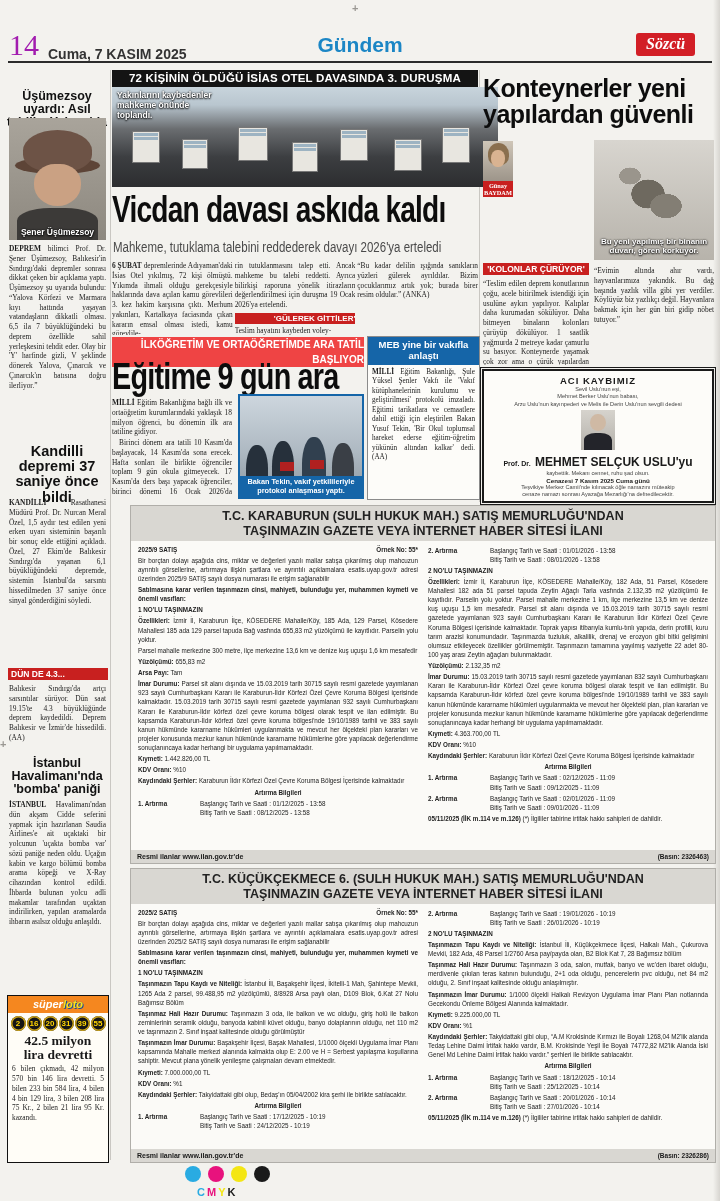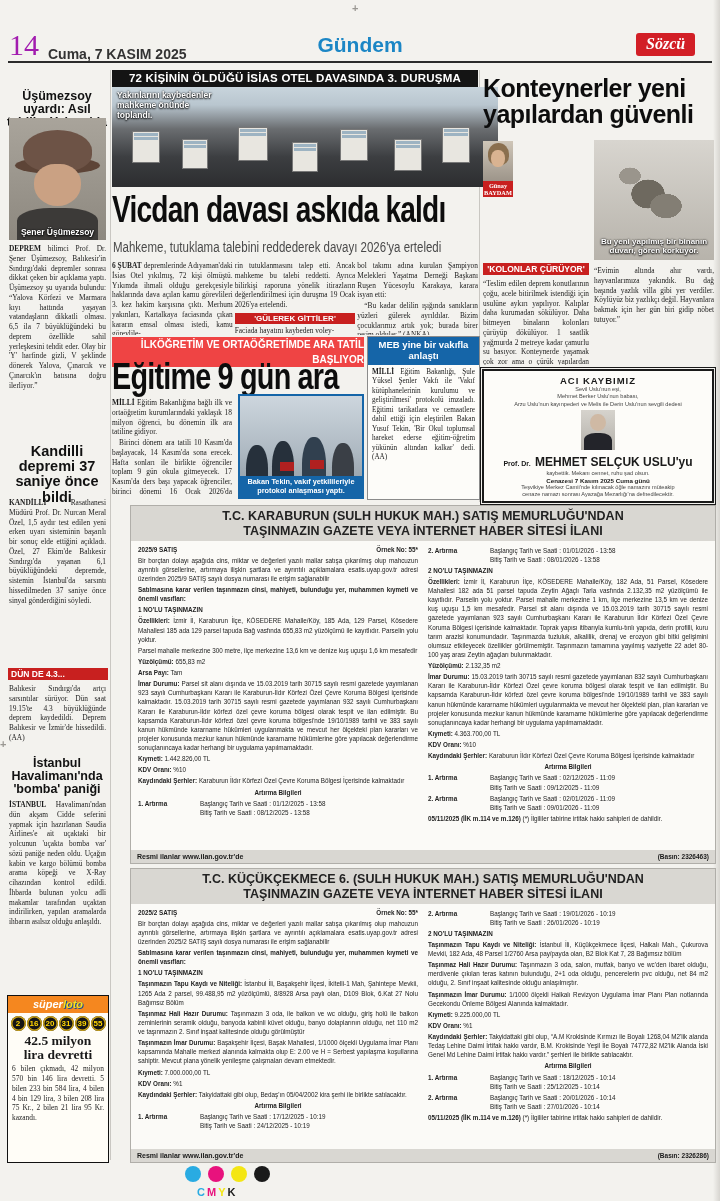--- a/index.html
+++ b/index.html
@@ -45,21 +45,21 @@
   .byl-ph{width:30px;height:40px;background:linear-gradient(#cfc6b8,#9d958a);position:relative;overflow:hidden;}
   .byl-hair{position:absolute;left:15%;top:4%;width:70%;height:55%;background:#8a6f4e;border-radius:50% 50% 40% 40%;}
   .byl-face{position:absolute;left:28%;top:22%;width:44%;height:42%;background:#d9b391;border-radius:48%;}
   .byl-name{background:#c8201f;color:#fff;font-weight:bold;font-size:6.3px;line-height:1.15;text-align:center;padding:1px 0;width:30px;}
   
   .kicker{background:#141414;color:#fff;font-weight:bold;font-size:11.5px;line-height:16px;text-align:center;letter-spacing:0.2px;}
   .huge{font-weight:bold;color:#0d0d0d;white-space:nowrap;transform-origin:0 50%;letter-spacing:-1px;}
   .subhead{color:#4a4a4a;font-size:14px;white-space:nowrap;transform-origin:0 50%;transform:scaleX(.82);}
   .cols3{display:flex;gap:2px;}
   .cols3>div{flex:1;}
-  .mini-red{background:#c8201f;color:#fff;font-weight:bold;font-size:8px;line-height:11px;text-align:center;margin:2px 0;}
+  .mini-red{background:#c8201f;color:#fff;font-weight:bold;font-size:8px;line-height:11px;text-align:right;margin:2px 0;}
   
   .meb{border:1px solid #8b8b8b;background:#fdfcf9;}
   .meb-h{background:#1565a8;color:#fff;font-weight:bold;font-size:9.5px;line-height:1.15;text-align:center;padding:3px 2px;}
   
   .obit{border:2px solid #1a1a1a;outline:1px solid #1a1a1a;outline-offset:1px;background:#fdfcf9;text-align:center;overflow:hidden;}
   .obit-t{font-weight:bold;font-size:9.5px;letter-spacing:1px;margin-top:4px;}
   .obit-s{font-size:5.6px;color:#444;line-height:1.3;}
   .obit-ph{width:34px;height:40px;margin:2px auto;background:linear-gradient(#d6d3cd,#b3b0aa);position:relative;overflow:hidden;}
   .obit-face{position:absolute;left:26%;top:10%;width:48%;height:44%;background:#cfb9a4;border-radius:48%;}
   .obit-suit{position:absolute;left:8%;bottom:0;width:84%;height:42%;background:#23242a;border-radius:40% 40% 0 0;}
@@ -193,25 +193,24 @@
 <div class="abs cols3" style="left:112px;top:261px;width:366px;height:74px;">
   <div class="body-txt" style="height:74px;">
       <p class="np"><b>6 ŞUBAT</b> depremlerinde Adıyaman'daki İsias Otel yıkılmış, 72 kişi ölmüştü. Yıkımda ihmali olduğu gerekçesiyle haklarında dava açılan kamu görevlileri 3. kez hakim karşısına çıktı. Merhum yakınları, Kartalkaya faciasında çıkan kararın emsal olması istedi, kamu görevlile-</p>
     </div>
   <div>
     <div class="body-txt">
         <p class="np">rin tutuklanmasını talep etti. Ancak mahkeme bu talebi reddetti. Ayrıca bilirkişi raporuna yönelik itirazların değerlendirilmesi için duruşma 19 Ocak 2026'ya ertelendi.</p>
       </div>
     <div class="mini-red">'GÜLEREK GİTTİLER'</div>
     <div class="body-txt">
-        <p class="np">Faciada hayatını kaybeden voley-</p>
+        <p class="np">Teslim hayatını kaybeden voley-</p>
       </div>
   </div>
   <div class="body-txt" style="height:74px;">
-      <p class="np">bol takımı adına kurulan Şampiyon Melekleri Yaşatma Derneği Başkanı Ruşen Yücesoylu Karakaya, karara isyan etti:</p>
       <p class="np">“Bu kadar delilin ışığında sanıkların yüzleri gülerek ayrıldılar. Bizim çocuklarımız artık yok; burada birer resim oldular.” (ANKA)</p>
     </div>
 </div>
 
 <div class="abs red-bar" style="left:112px;top:337px;width:252px;font-size:10px;line-height:15px;">İLKÖĞRETİM VE ORTAÖĞRETİMDE ARA TATİL BAŞLIYOR</div>
 <div class="abs huge" style="left:112px;top:356px;font-size:36px;transform:scaleX(.8);">Eğitime 9 gün ara</div>
 <div class="abs body-txt" style="left:112px;top:398px;width:120px;height:100px;">
     <p class="np"><b>MİLLİ</b> Eğitim Bakanlığına bağlı ilk ve ortaöğretim kurumlarındaki yaklaşık 18 milyon öğrenci, bu dönemin ilk ara tatiline gidiyor.</p>
     <p class="np">Birinci dönem ara tatili 10 Kasım'da başlayacak, 14 Kasım'da sona erecek. Hafta sonları ile birlikte öğrenciler toplam 9 gün okula gitmeyecek. 17 Kasım'da ders başı yapacak öğrenciler, birinci dönemi 16 Ocak 2026'da tamamlayacak.</p>
   </div>

